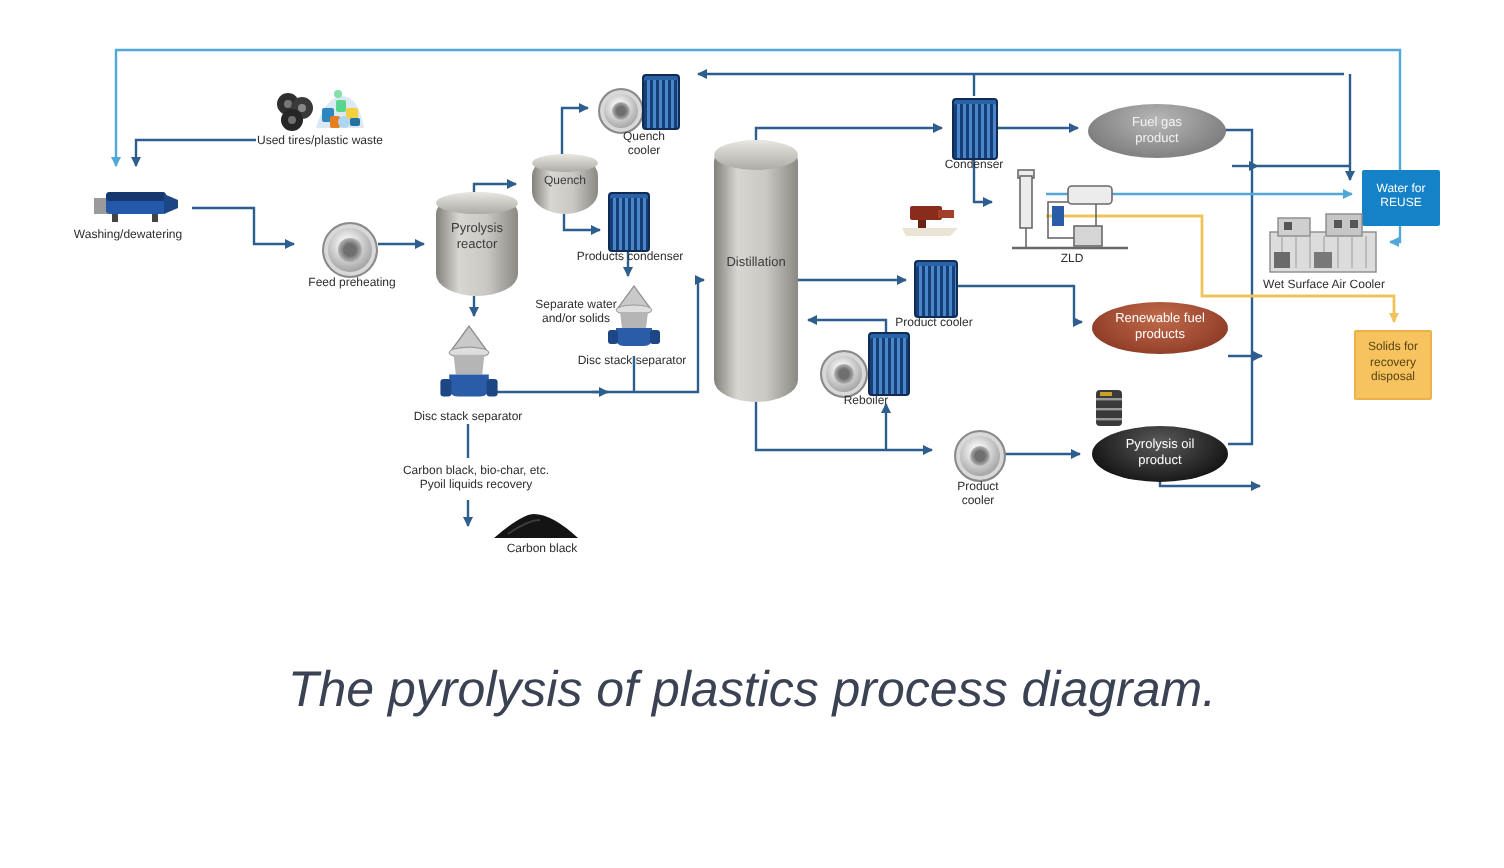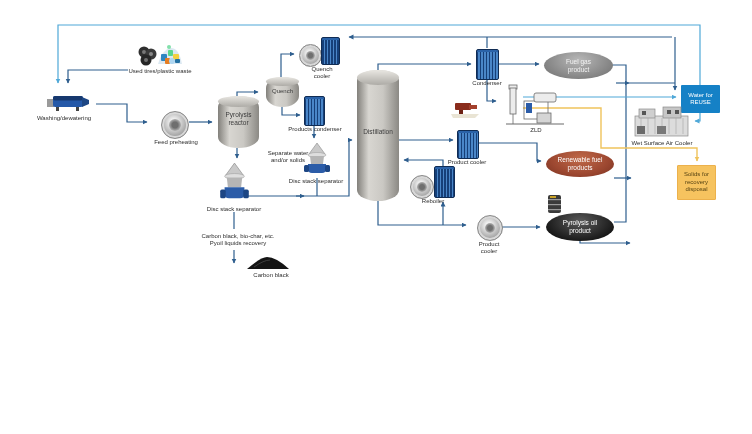--- a/index.html
+++ b/index.html
@@ -259,13 +259,14 @@
     <rect x="1" y="2" width="13" height="18" rx="2" fill="#3a3a3a"></rect>
     <rect x="1" y="6" width="13" height="1.2" fill="#9a9a9a"></rect>
     <rect x="1" y="11" width="13" height="1.2" fill="#9a9a9a"></rect>
     <rect x="1" y="16" width="13" height="1.2" fill="#9a9a9a"></rect>
     <rect x="3" y="3" width="6" height="2" fill="#c9a227"></rect>
   </svg>
 
   <div class="oval oil" style="left:546px;top:213px;width:68px;height:28px">Pyrolysis oil
 product</div>
 
+  <div class="caption">The pyrolysis of plastics process diagram.</div>
 </div>
 
 </body></html>

